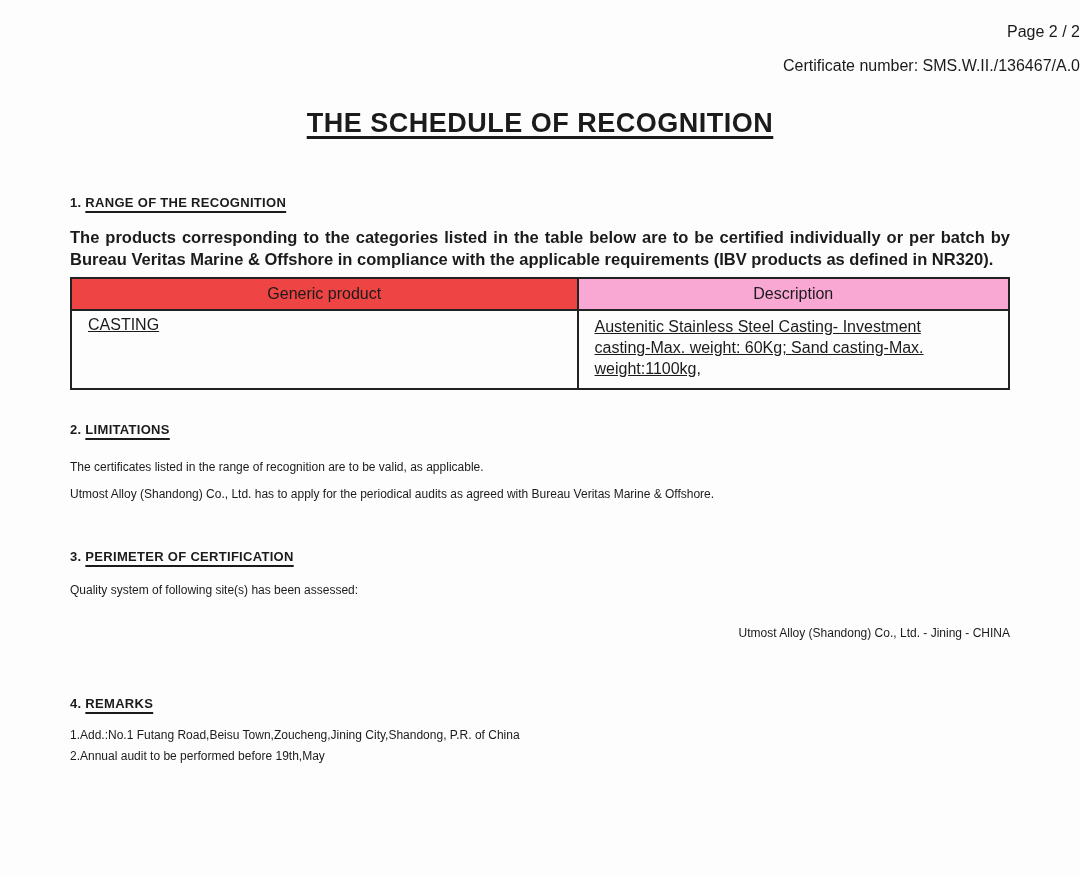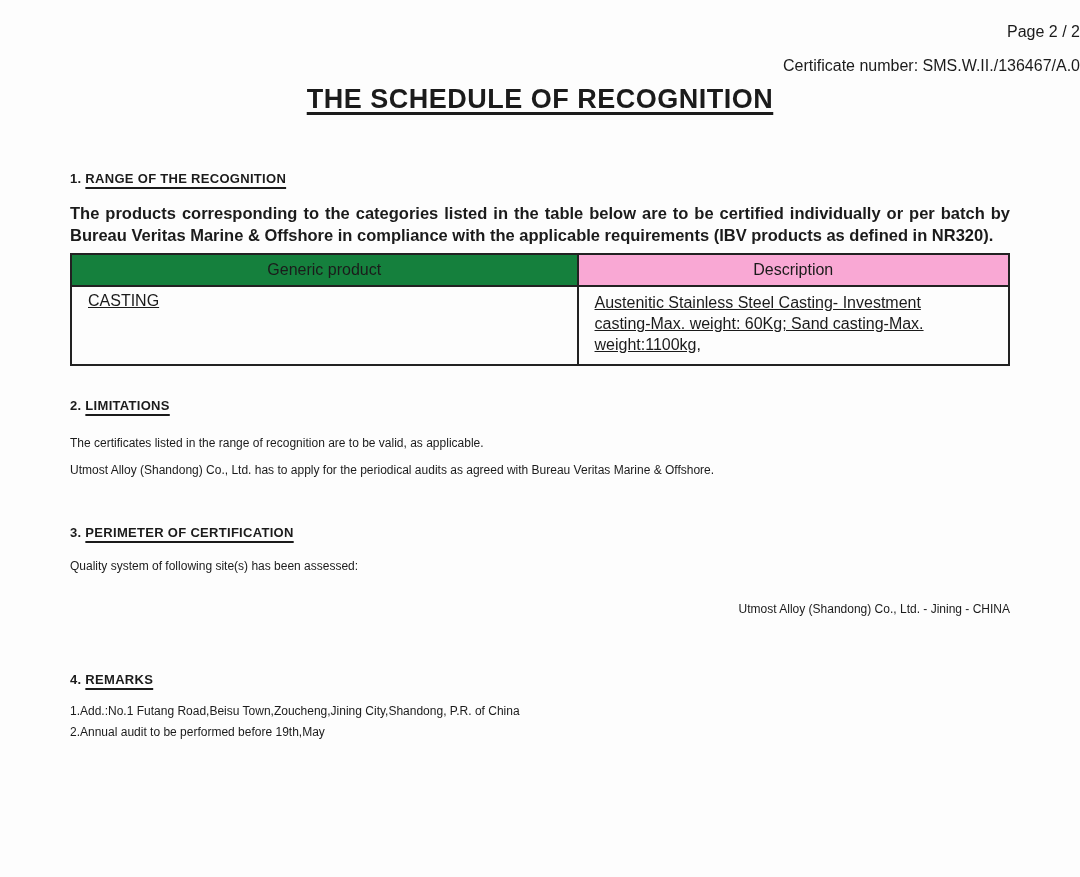--- a/index.html
+++ b/index.html
@@ -26,21 +26,21 @@
     font-size: 16px;
     line-height: 20px;
   }
   .page-number {
     margin-bottom: 14px;
   }
   .certificate-number {
     margin-bottom: 0;
   }
   .doc-title {
-    margin-top: 8px;
+    margin-top: 32px;
     text-align: center;
     font-size: 27px;
     font-weight: bold;
     letter-spacing: 0.5px;
   }
   .doc-title span {
     text-decoration: underline;
     text-decoration-thickness: 2.5px;
     text-underline-offset: 4px;
   }
@@ -120,21 +120,21 @@
 
     <div class="section-heading sec1-heading">
       <span class="heading-number">1. </span>
       <span class="heading-text">RANGE OF THE RECOGNITION</span>
     </div>
     <div class="intro-para">The products corresponding to the categories listed in the table below are to be certified individually or per batch by Bureau Veritas Marine &amp; Offshore in compliance with the applicable requirements (IBV products as defined in NR320).</div>
 
     <table class="recognition-table">
       <thead>
         <tr>
-          <th class="col-generic" style="background:#15803d;margin-left:24px;">Generic product</th>
+          <th class="col-generic" style="background:#ef4444;margin-left:24px;">Generic product</th>
           <th class="col-desc" style="background:#f9a8d4;">Description</th>
         </tr>
       </thead>
       <tbody>
         <tr>
           <td>CASTING</td>
           <td>
             <div class="desc-text">Austenitic Stainless Steel Casting- Investment casting-Max. weight: 60Kg; Sand casting-Max. weight:1100kg,</div>
           </td>
         </tr>

